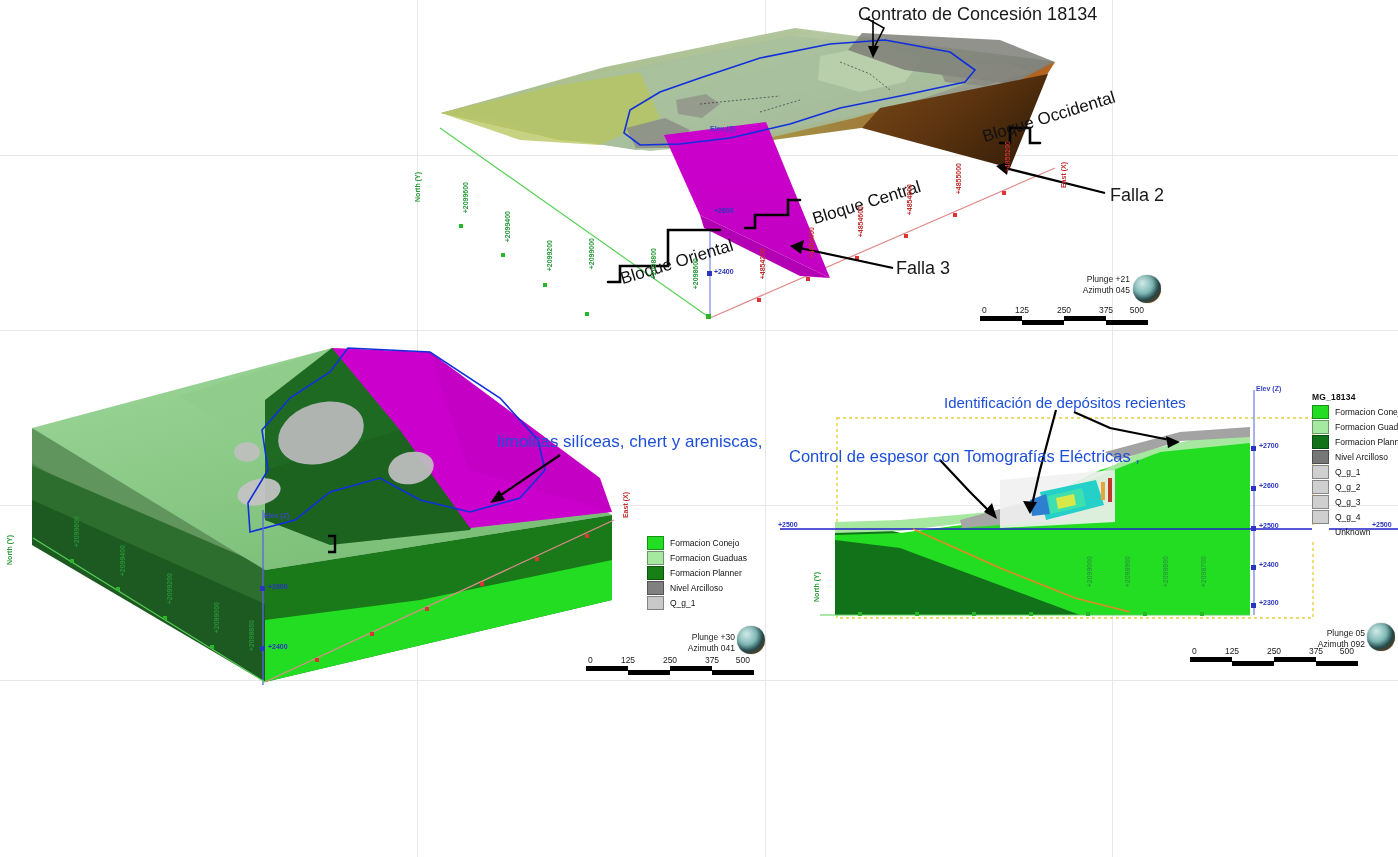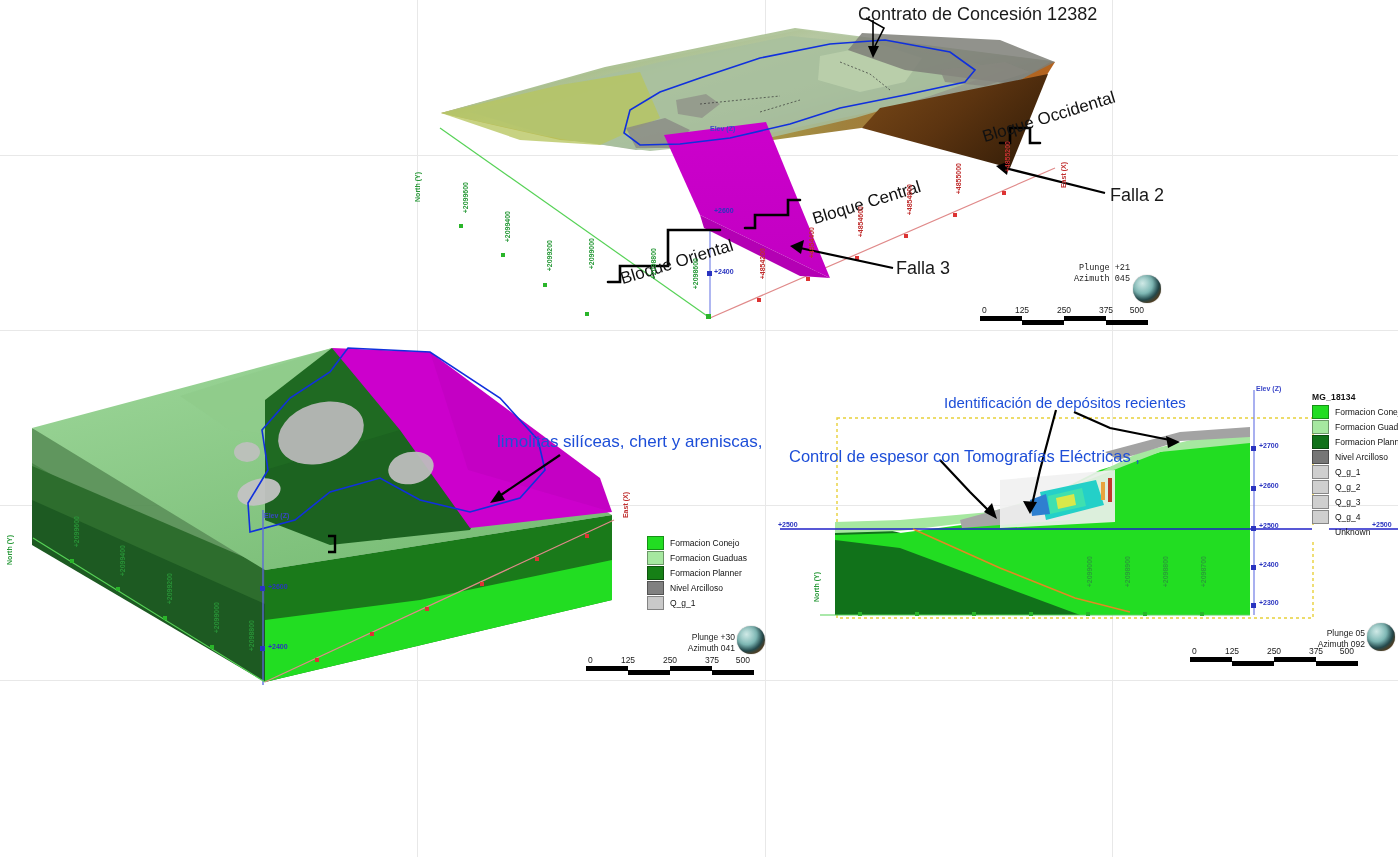--- a/index.html
+++ b/index.html
@@ -273,21 +273,21 @@
 
     <polyline points="1074,412 1110,428 1170,440" fill="none" stroke="#000" stroke-width="2.2"></polyline>
     <polygon points="1180,442 1166,436 1168,448" fill="#000"></polygon>
     <line x1="1062,411" y1="0" x2="0" y2="0" stroke="none"></line>
     <polyline points="1056,410 1040,470 1032,505" fill="none" stroke="#000" stroke-width="2.2"></polyline>
     <polygon points="1030,514 1023,501 1037,502" fill="#000"></polygon>
     <polyline points="940,460 970,492 990,512" fill="none" stroke="#000" stroke-width="2.2"></polyline>
     <polygon points="997,519 984,512 992,503" fill="#000"></polygon>
   </svg>
 
-  <div class="abs callout" style="left:858px;top:4px;">Contrato de Concesión 12382</div>
+  <div class="abs callout" style="left:858px;top:4px;">Contrato de Concesión 18134</div>
   <div class="abs blocklbl" style="left:980px;top:128px;transform:rotate(-17deg);transform-origin:left top;">Bloque Occidental</div>
   <div class="abs blocklbl" style="left:810px;top:210px;transform:rotate(-17deg);transform-origin:left top;">Bloque Central</div>
   <div class="abs blocklbl" style="left:618px;top:270px;transform:rotate(-17deg);transform-origin:left top;">Bloque Oriental</div>
   <div class="abs callout" style="left:896px;top:258px;">Falla 3</div>
   <div class="abs callout" style="left:1110px;top:185px;">Falla 2</div>
 
   <div class="abs axis-lbl y vert" style="left:414px;top:172px;">North (Y)</div>
   <div class="abs axis-lbl x vert" style="left:1060px;top:162px;">East (X)</div>
   <div class="abs axis-lbl z" style="left:710px;top:125px;">Elev (Z)</div>
 
@@ -301,21 +301,21 @@
   <div class="abs tick-lbl x vert" style="left:759px;top:248px;">+4854200</div>
   <div class="abs tick-lbl x vert" style="left:808px;top:227px;">+4854400</div>
   <div class="abs tick-lbl x vert" style="left:857px;top:206px;">+4854600</div>
   <div class="abs tick-lbl x vert" style="left:906px;top:184px;">+4854800</div>
   <div class="abs tick-lbl x vert" style="left:955px;top:163px;">+4855000</div>
   <div class="abs tick-lbl x vert" style="left:1004px;top:141px;">+4855200</div>
 
   <div class="abs tick-lbl z" style="left:714px;top:207px;">+2600</div>
   <div class="abs tick-lbl z" style="left:714px;top:268px;">+2400</div>
 
-  <div class="plunge" style="left:1050px;top:263px;width:80px;font-family:Liberation Mono, monospace;">
+  <div class="plunge" style="left:1050px;top:274px;width:80px;">
     <div>Plunge +21</div>
     <div>Azimuth 045</div>
   </div>
   <div class="globe" style="left:1133px;top:275px;"></div>
   <div class="scalewrap" style="left:980px;top:305px;width:168px;">
     <div class="nums">
       <span style="left:2px;transform:none;">0</span>
       <span style="left:42px;">125</span>
       <span style="left:84px;">250</span>
       <span style="left:126px;">375</span>

